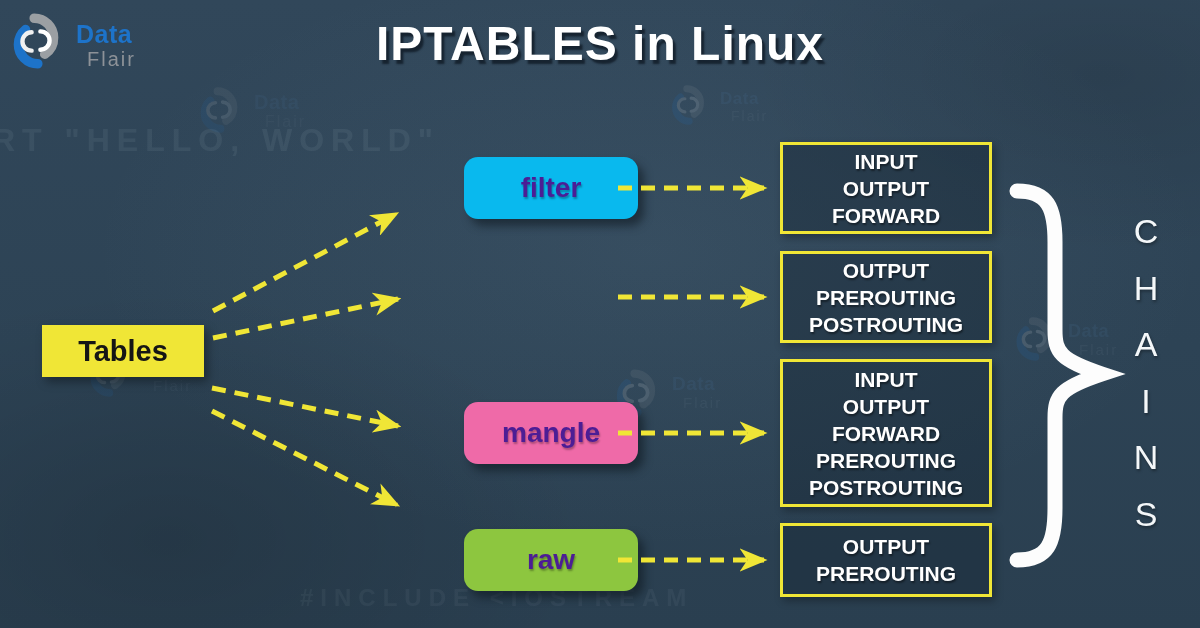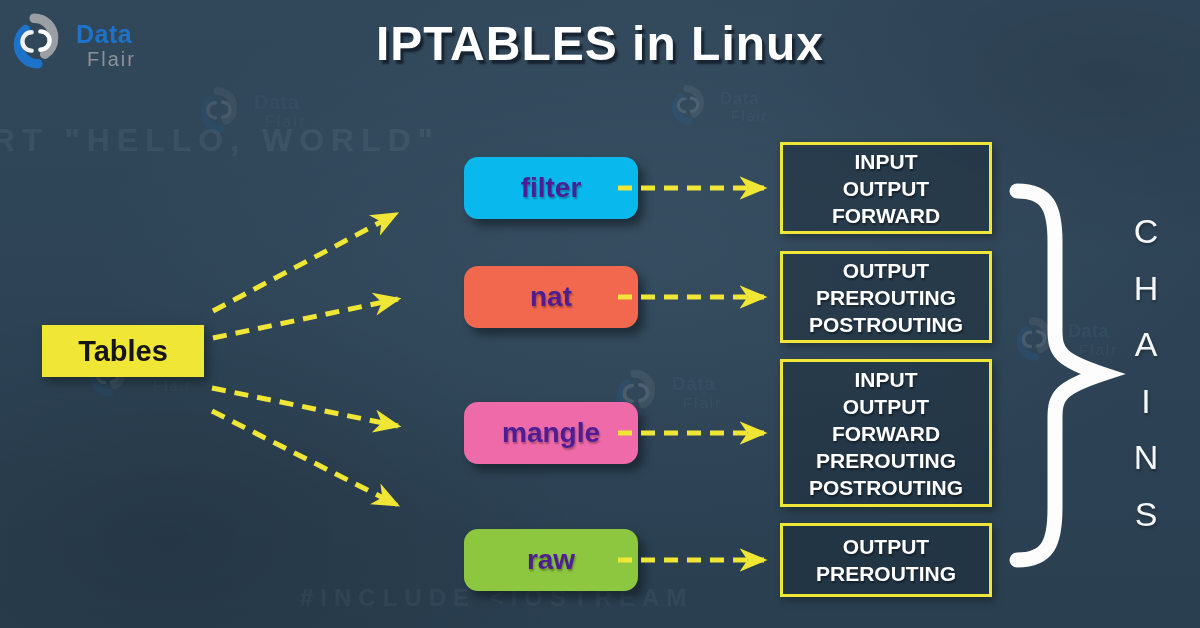--- a/index.html
+++ b/index.html
@@ -140,23 +140,20 @@
     </span>
   </div>
   <div class="page-title">IPTABLES in Linux</div>
 
   <div class="tables-box">
     <span>Tables</span>
   </div>
 
   <div class="pill" style="top: 157px; background-color: rgb(9, 185, 238);">
     <span>filter</span>
-  </div>
-  <div class="pill" style="top: 266px; background-color: rgb(242, 104, 78);">
-    <span>nat</span>
   </div>
   <div class="pill" style="top: 402px; background-color: rgb(239, 106, 168);">
     <span>mangle</span>
   </div>
   <div class="pill" style="top: 529px; background-color: rgb(141, 198, 63);">
     <span>raw</span>
   </div>
 
   <div class="chain-box" style="top:142px;height:92px">
     <span>INPUT</span>

